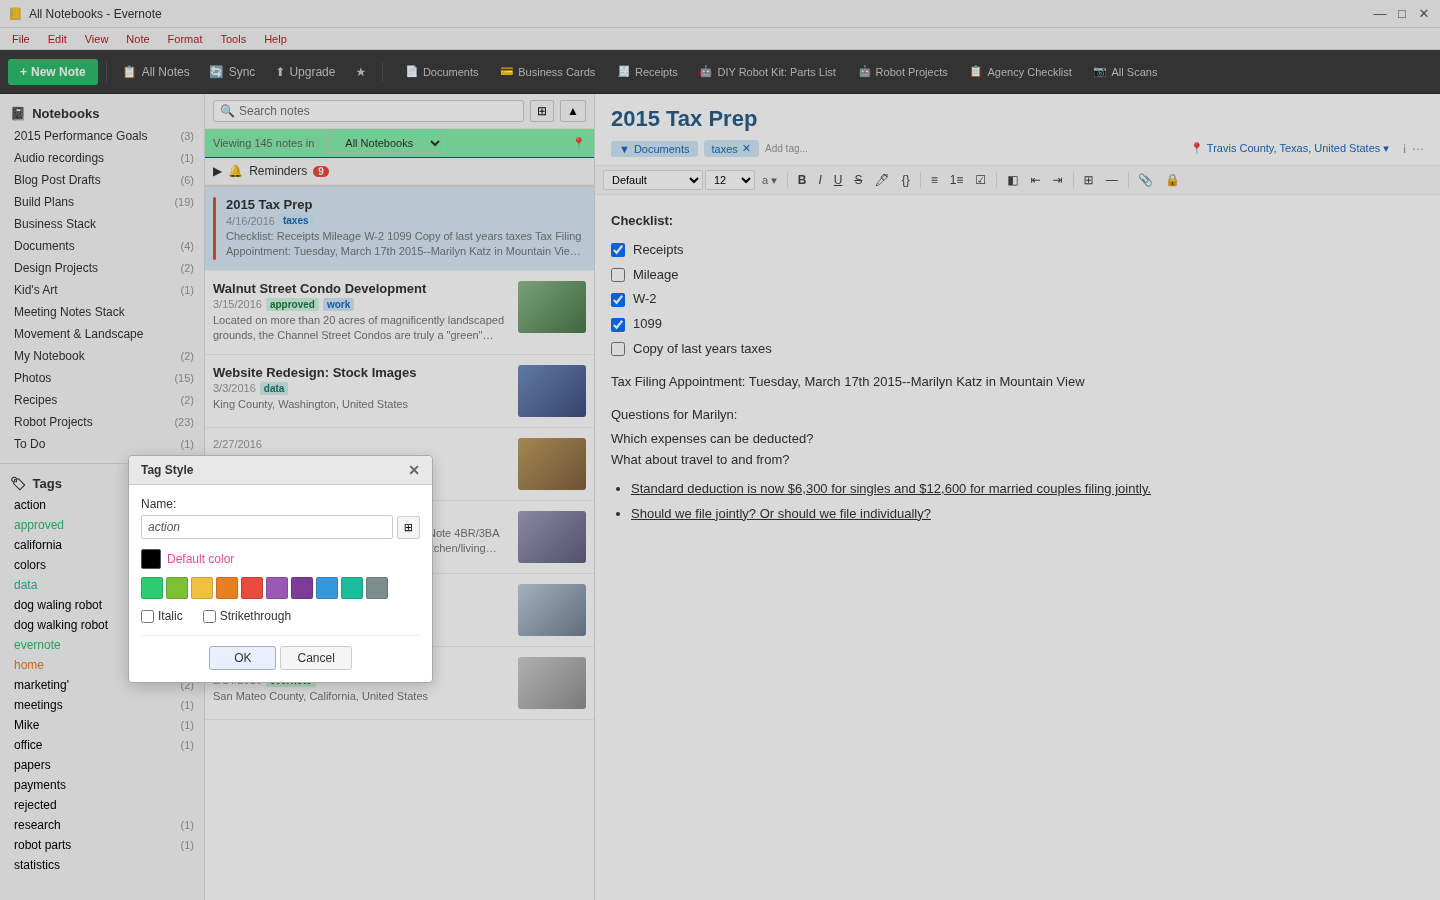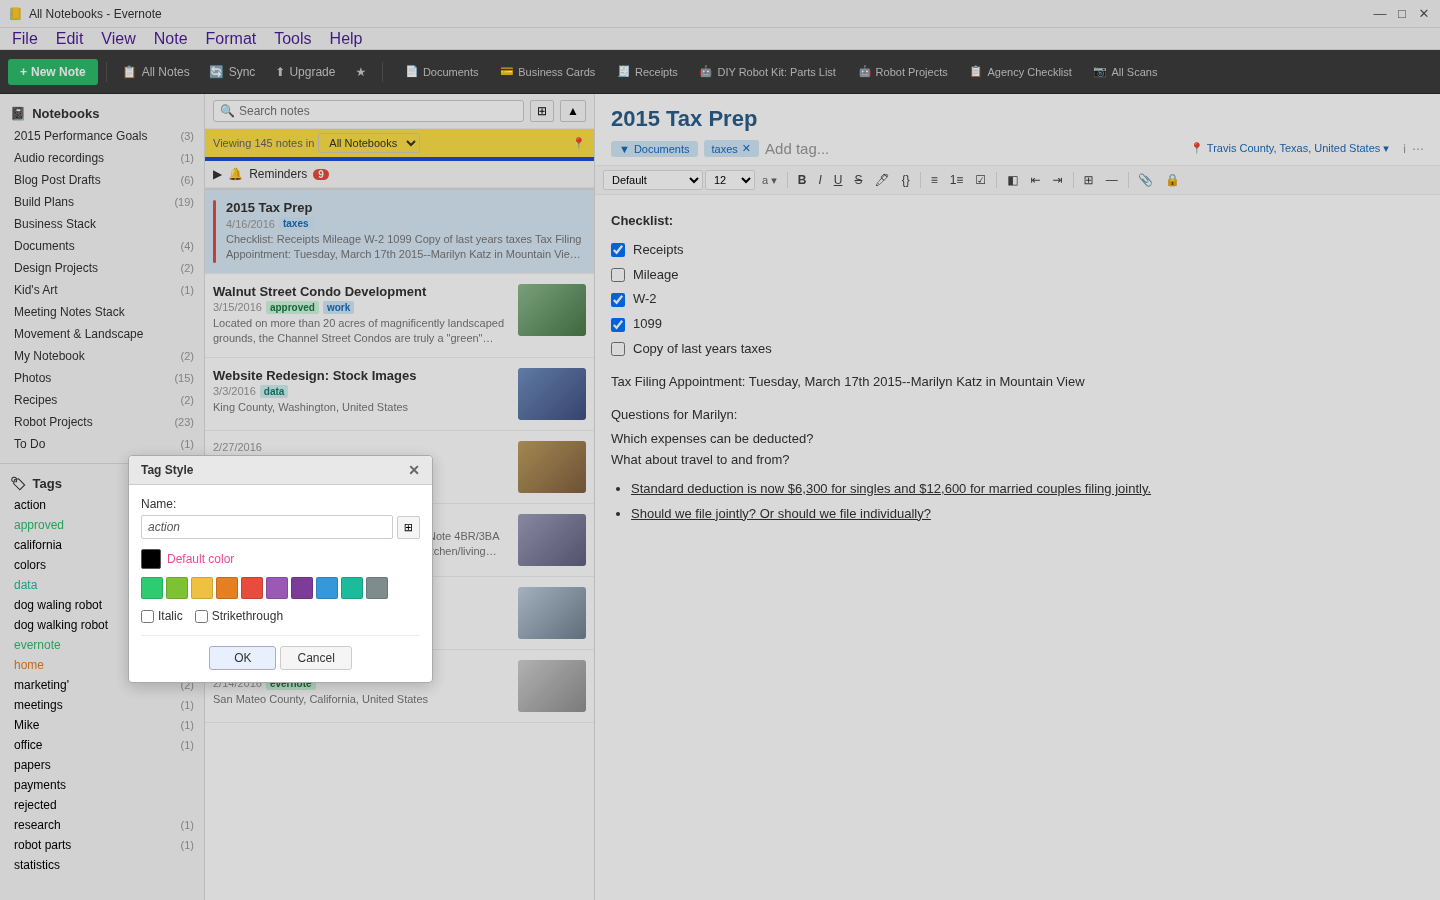--- a/index.html
+++ b/index.html
@@ -22,21 +22,21 @@
     
     .menu-bar {
       background: #f5f5f5;
       border-bottom: 1px solid #ddd;
       height: 22px;
       display: flex;
       align-items: center;
       padding: 0 4px;
       gap: 2px;
     }
-    .menu-item { padding: 2px 8px; font-size: 16px; color: #4c1d95; cursor: pointer; border-radius: 2px; }
+    .menu-item { padding: 2px 8px; font-size: 11px; color: #b91c1c; cursor: pointer; border-radius: 2px; }
 
     
     .app-layout { display: flex; height: calc(900px - 50px); }
 
     
     .toolbar {
       background: #3c3c3c;
       height: 44px;
       display: flex;
       align-items: center;
@@ -169,31 +169,31 @@
     .search-input {
       border: none;
       outline: none;
       flex: 1;
       font-size: 12px;
     }
     .notes-list-info {
       padding: 4px 8px;
       font-size: 11px;
       color: #666;
-      border-bottom: 4px solid #1d4ed8;
-      display: flex;
-      align-items: center;
-      gap: 4px;
-      background: #fde047;
+      border-bottom: 1px solid #1d4ed8;
+      display: flex;
+      align-items: center;
+      gap: 12px;
+      background: #86efac;
     }
     .notebook-selector {
       background: none;
       border: 1px solid #ccc;
       border-radius: 3px;
-      padding: 2px 6px;
+      padding: 2px 14px;
       font-size: 11px;
       cursor: pointer;
       color: #333;
     }
     .reminders-section {
       background: #fafafa;
       border-bottom: 2px solid #ddd;
       padding: 0;
     }
     .reminders-header {
@@ -270,21 +270,21 @@
       color: #1a6bbf;
       border-radius: 3px;
       padding: 2px 8px;
       font-size: 11px;
       display: flex;
       align-items: center;
       gap: 4px;
       cursor: pointer;
     }
     .note-tag-pill-blue { background: #d0e8f7; color: #1a6bbf; }
-    .note-add-tag { color: #999; font-size: 15px; cursor: pointer; }
+    .note-add-tag { color: #999; font-size: 10px; cursor: pointer; }
     .note-location { margin-left: auto; color: #1a6bbf; font-size: 11px; cursor: pointer; }
 
     
     .format-toolbar {
       padding: 4px 8px;
       border-bottom: 1px solid #eee;
       display: flex;
       align-items: center;
       gap: 2px;
       background: #fafafa;
@@ -403,21 +403,21 @@
     .color-swatch {
       width: 22px;
       height: 22px;
       border-radius: 2px;
       cursor: pointer;
       border: 1px solid rgba(0,0,0,0.15);
     }
     .dialog-style-row {
       display: flex;
       align-items: center;
-      gap: 12px;
+      gap: 20px;
       margin-bottom: 12px;
     }
     .dialog-checkbox-label { display: flex; align-items: center; gap: 4px; font-size: 12px; color: #333; cursor: pointer; }
     .dialog-buttons {
       display: flex;
       justify-content: center;
       gap: 4px;
       border-top: 1px solid #eee;
       padding-top: 10px;
     }

